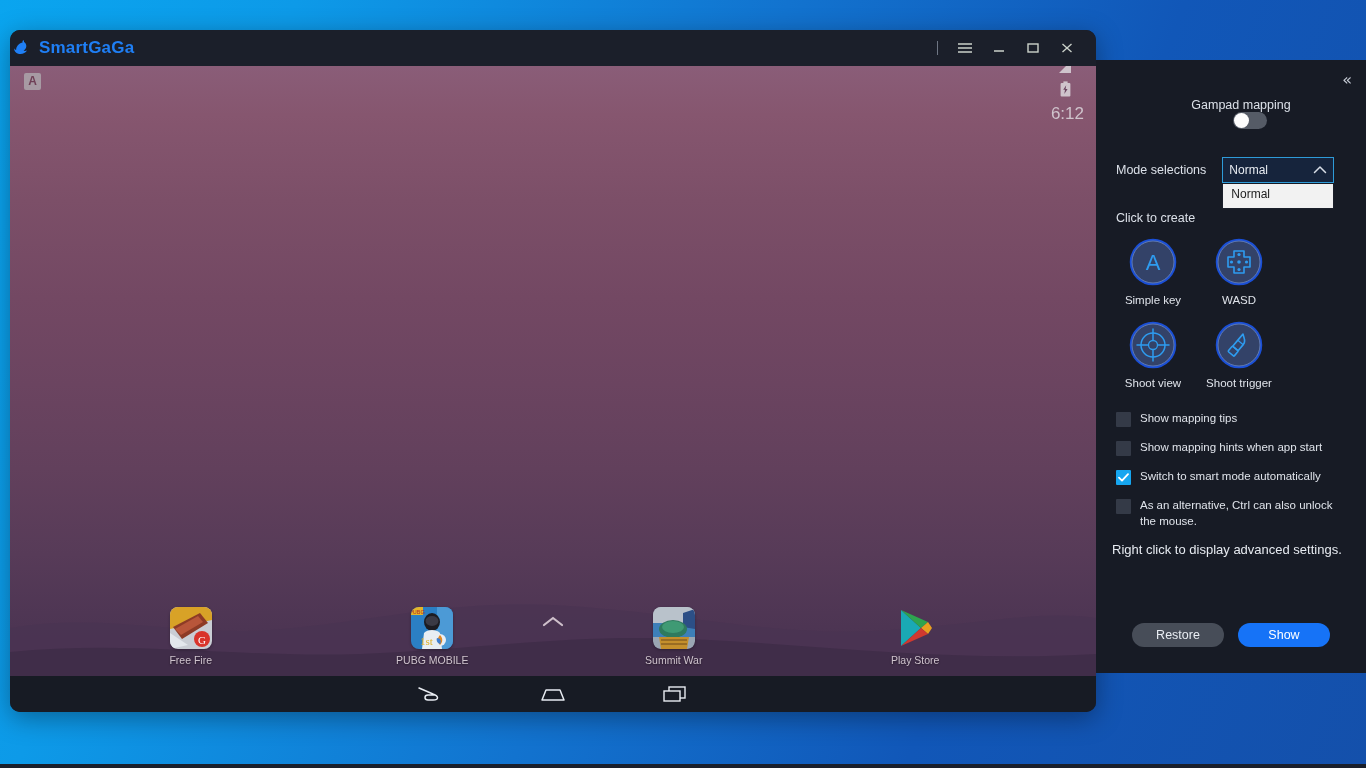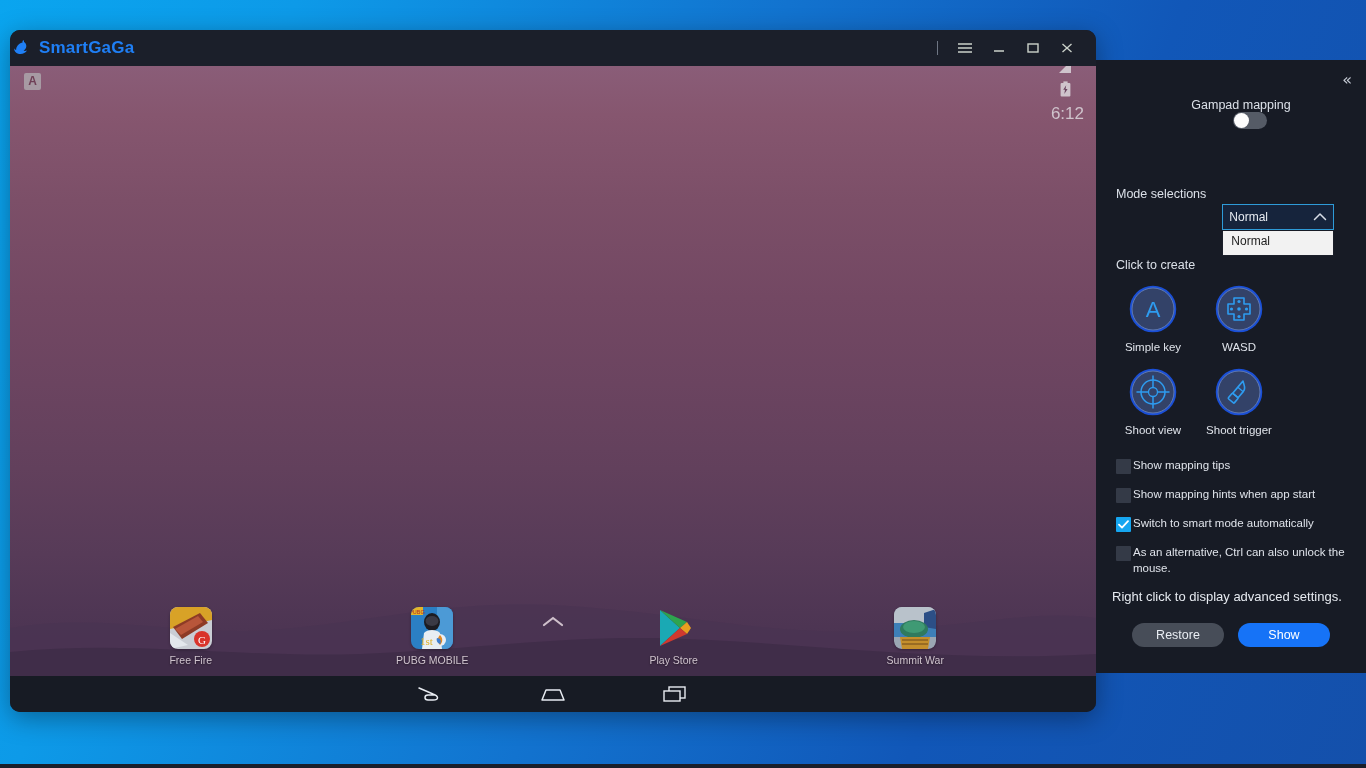--- a/index.html
+++ b/index.html
@@ -151,21 +151,21 @@
     width: 34px; height: 17px; border-radius: 9px;
     background: #555b66; position: relative; cursor: pointer;
   }
   .toggle .knob {
     position: absolute; left: 1px; top: 1px;
     width: 15px; height: 15px; border-radius: 50%;
     background: #fdfdfd;
   }
 
   .mode-row { margin-top: 28px; position: relative; }
-  .select-wrap { margin-left: 16px; position: relative; width: 112px; margin-top: 47px; }
+  .select-wrap { margin-left: 16px; position: relative; width: 112px; }
   .select-box {
     height: 26px; border: 1px solid #2e9bd8;
     background: #16243c;
     display: flex; align-items: center;
     padding: 0 6px; cursor: pointer;
   }
   .select-value { font-size: 12px; color: #e7ebf1; }
   .select-caret { margin-left: auto; color: #cfd6e0; font-size: 12px; }
   .select-list {
     position: absolute; left: 0; top: 27px; width: 112px;
@@ -190,21 +190,21 @@
   }
   .creator-circle {
     width: 50px; height: 50px; position: relative;
   }
   .creator-label {
     margin-top: 7px; font-size: 11.5px; color: #dfe3ea; white-space: nowrap;
   }
 
   .checks { margin: 8px 0 0 0; padding: 0 16px 0 20px; }
   .chk-row {
-    display: flex; align-items: flex-start; gap: 2px;
+    display: flex; align-items: flex-start; gap: 9px;
     margin-bottom: 13px; cursor: pointer;
   }
   .chk-box {
     width: 15px; height: 15px; flex: 0 0 15px;
     background: #343a47; border-radius: 1px; margin-top: 1px;
     display: flex; align-items: center; justify-content: center;
   }
   .chk-box.on { background: #16a6f0; }
   .chk-label { font-size: 11.5px; line-height: 15px; color: #dfe3ea; }
   .chk-row.multiline .chk-label { line-height: 15.5px; }
@@ -335,48 +335,48 @@
             <path d="M11 42 L13 26 C16 22 26 22 29 26 L31 42 Z" fill="#e8eef3"></path>
             <text x="9" y="38" font-size="11" fill="#e0b02c" font-family="Liberation Serif, serif">1st</text>
             <circle cx="29" cy="33" r="6" fill="#e9eef3"></circle>
             <path d="M29 28 c3 3 3 7 0 10 c-3-3 -3-7 0-10z" fill="#e08a25"></path>
             <path d="M26 31 c3 0 5 3 3 6 c-3-1 -4-4 -3-6z" fill="#3f7fd0"></path>
           </svg>
         </div>
         <div class="dock-label">PUBG MOBILE</div>
       </div>
 
-      <div class="dock-item noplate">
-        <div class="dock-icon">
-          <svg width="42" height="42" viewBox="0 0 42 42">
-            <path d="M7 3 L27 21 L7 39 Z" fill="#1aa9b4"></path>
-            <path d="M7 3 L27 21 L34 15 Z" fill="#2ea44f"></path>
-            <path d="M27 21 L34 15 L38 21 L34 27 Z" fill="#e8a020"></path>
-            <path d="M7 39 L27 21 L34 27 Z" fill="#d0392f"></path>
-          </svg>
-        </div>
-        <div class="dock-label">Play Store</div>
-      </div>
-
       <div class="dock-item">
         <div class="dock-icon">
           <svg width="42" height="42" viewBox="0 0 42 42">
             <rect width="42" height="42" rx="7" fill="#9aa6b3"></rect>
             <path d="M0 0 H42 V16 H0 Z" fill="#b9c2cb"></path>
             <path d="M0 16 H42 V30 H0 Z" fill="#3d7fb8"></path>
             <path d="M30 6 L42 2 V22 L30 20 Z" fill="#2c4f86"></path>
             <ellipse cx="20" cy="22" rx="14" ry="9" fill="#2f7a5e"></ellipse>
             <ellipse cx="20" cy="20" rx="11" ry="6" fill="#3f9a74"></ellipse>
             <path d="M6 30 H36 L34 42 H8 Z" fill="#c48f2c"></path>
             <path d="M8 33 H34 M8 37 H34" stroke="#8a6120" stroke-width="1.4"></path>
           </svg>
         </div>
         <div class="dock-label">Summit War</div>
       </div>
 
+      <div class="dock-item noplate">
+        <div class="dock-icon">
+          <svg width="42" height="42" viewBox="0 0 42 42">
+            <path d="M7 3 L27 21 L7 39 Z" fill="#1aa9b4"></path>
+            <path d="M7 3 L27 21 L34 15 Z" fill="#2ea44f"></path>
+            <path d="M27 21 L34 15 L38 21 L34 27 Z" fill="#e8a020"></path>
+            <path d="M7 39 L27 21 L34 27 Z" fill="#d0392f"></path>
+          </svg>
+        </div>
+        <div class="dock-label">Play Store</div>
+      </div>
+
     </div>
   </div>
 
   <div class="navbar">
     <div class="navbtn">
       <svg width="30" height="18" viewBox="0 0 30 18">
         <path d="M3 3 L17 9 C23 11 23 15 17 15 L12 15 C8 15 8 10 12 10 L19 10" fill="none" stroke="#e8ecf2" stroke-width="1.5" stroke-linejoin="round" stroke-linecap="round"></path>
       </svg>
     </div>
     <div class="navbtn">

